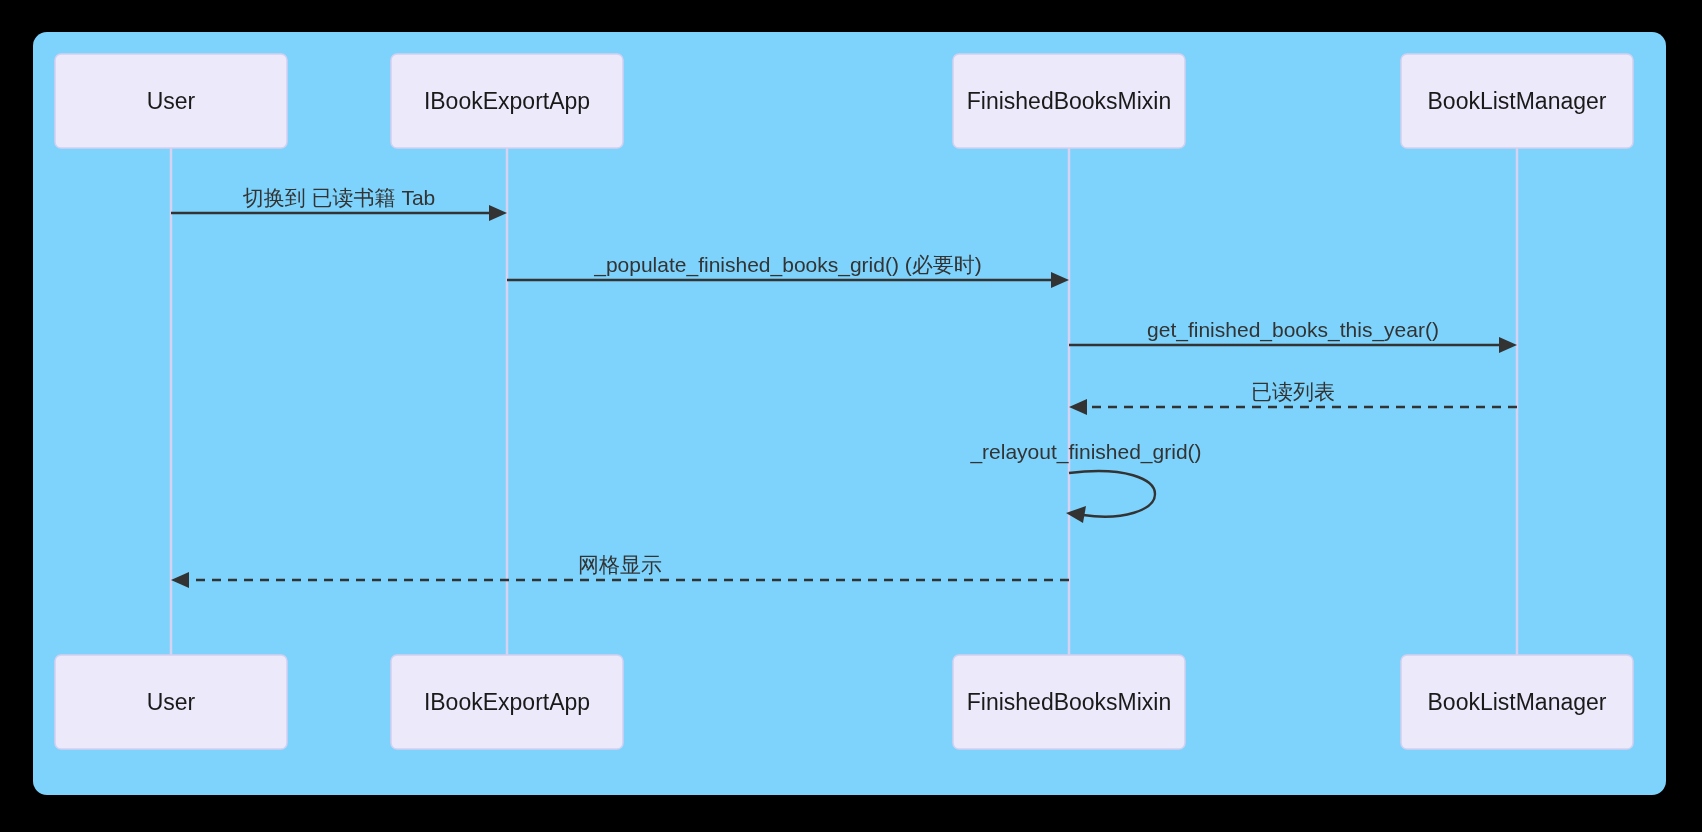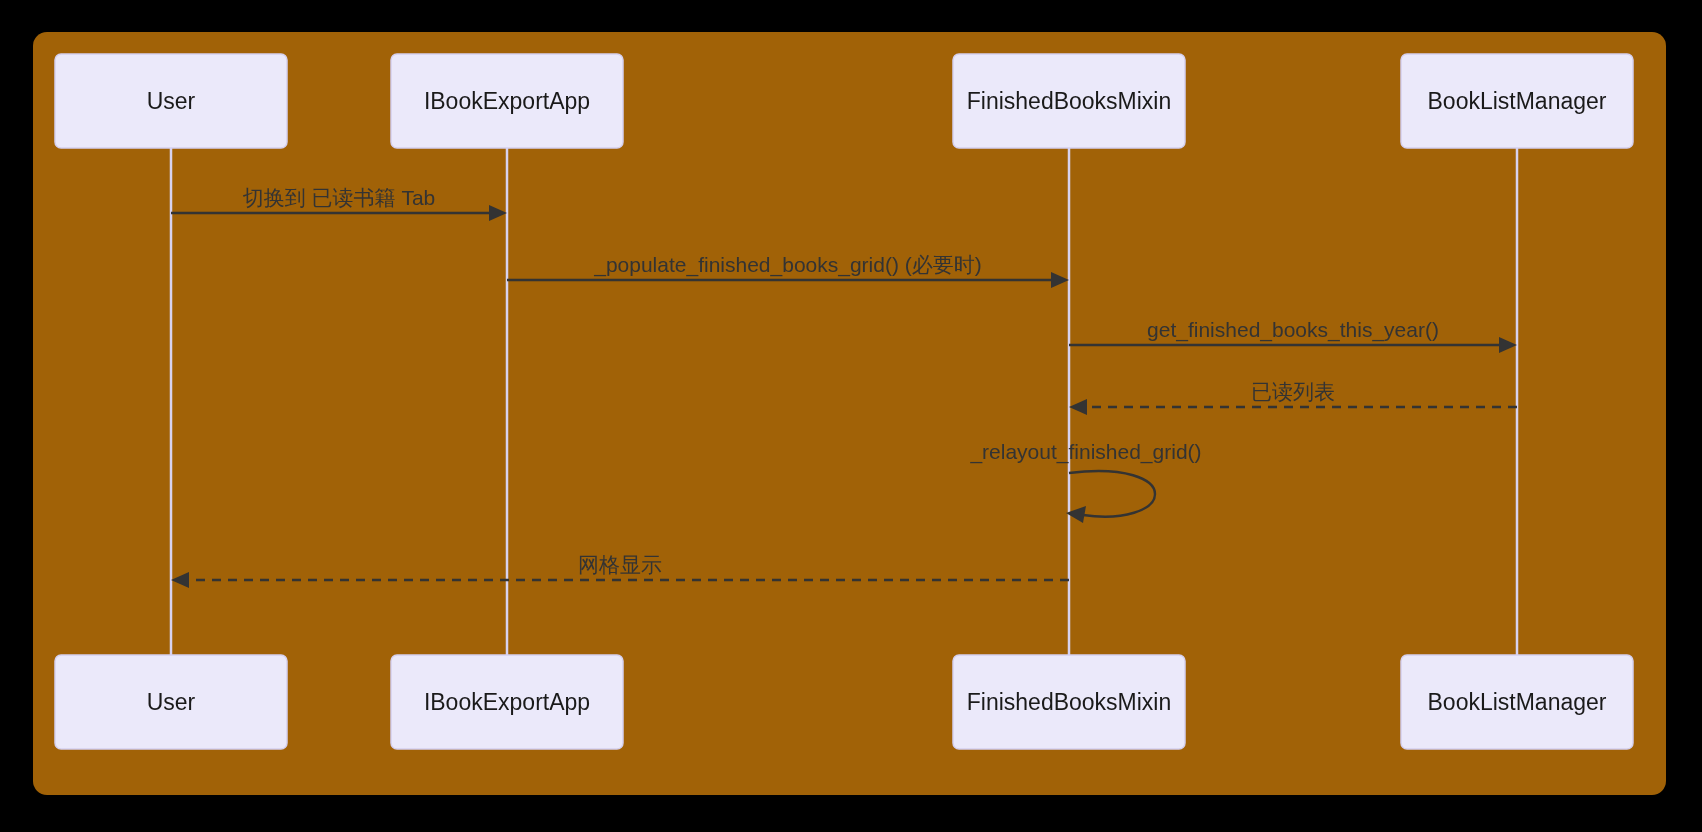--- a/index.html
+++ b/index.html
@@ -19,21 +19,21 @@
     width: 1702px;
     height: 832px;
     background: #000000;
   }
   #card {
     position: absolute;
     left: 33px;
     top: 32px;
     width: 1633px;
     height: 763px;
-    background: #a16207;
+    background: #7dd3fc;
     border-radius: 14px;
   }
   #diagram-svg {
     position: absolute;
     left: 0;
     top: 0;
     width: 1633px;
     height: 763px;
     display: block;
   }

